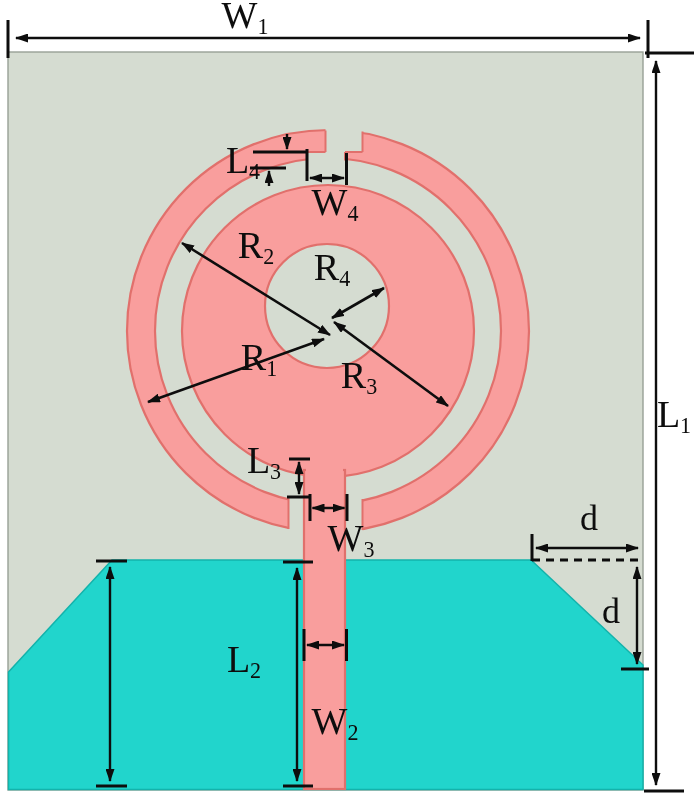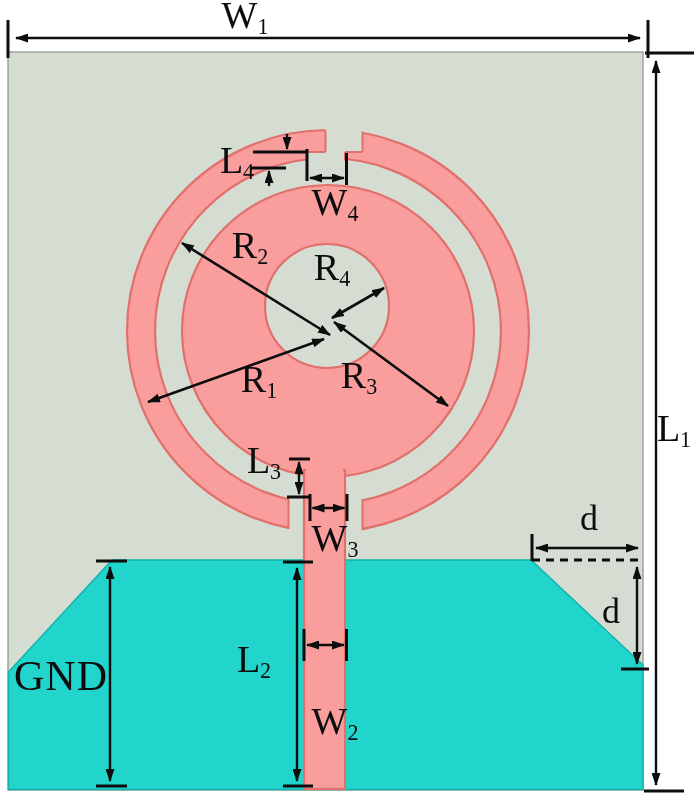--- a/index.html
+++ b/index.html
@@ -132,28 +132,27 @@
       </g>
 
       <g>
         <line x1="621" y1="669" x2="649" y2="669" stroke-width="3"></line>
         <line x1="637" y1="567" x2="637" y2="664" stroke-width="2.4" marker-start="url(#ah)" marker-end="url(#ah)"></line>
       </g>
     </g>
   </svg>
 
   <div class="dim" style="left:245px;top:17px"><span>W</span><sub>1</sub></div>
-  <div class="dim" style="left:674px;top:430px"><span>L</span><sub>1</sub></div>
-  <div class="dim gnd" style="left:61px;top:676px"><span>GND</span></div>
-  <div class="dim" style="left:254px;top:661px"><span>L</span><sub>2</sub></div>
+  <div class="dim" style="left:674px;top:416px"><span>L</span><sub>1</sub></div>
+  <div class="dim" style="left:244px;top:661px"><span>L</span><sub>2</sub></div>
   <div class="dim" style="left:335px;top:723px"><span>W</span><sub>2</sub></div>
   <div class="dim" style="left:264px;top:462px"><span>L</span><sub>3</sub></div>
-  <div class="dim" style="left:335px;top:540px"><span>W</span><sub>3</sub></div>
-  <div class="dim" style="left:237px;top:162px"><span>L</span><sub>4</sub></div>
+  <div class="dim" style="left:351px;top:540px"><span>W</span><sub>3</sub></div>
+  <div class="dim" style="left:243px;top:162px"><span>L</span><sub>4</sub></div>
   <div class="dim" style="left:335px;top:204px"><span>W</span><sub>4</sub></div>
-  <div class="dim" style="left:259px;top:381px"><span>R</span><sub>1</sub></div>
-  <div class="dim" style="left:250px;top:247px"><span>R</span><sub>2</sub></div>
+  <div class="dim" style="left:259px;top:359px"><span>R</span><sub>1</sub></div>
+  <div class="dim" style="left:256px;top:247px"><span>R</span><sub>2</sub></div>
   <div class="dim" style="left:359px;top:377px"><span>R</span><sub>3</sub></div>
   <div class="dim" style="left:332px;top:269px"><span>R</span><sub>4</sub></div>
   <div class="dim small-d" style="left:589px;top:518px"><span>d</span></div>
   <div class="dim small-d" style="left:611px;top:611px"><span>d</span></div>
 
 </div>
 
 </body></html>

